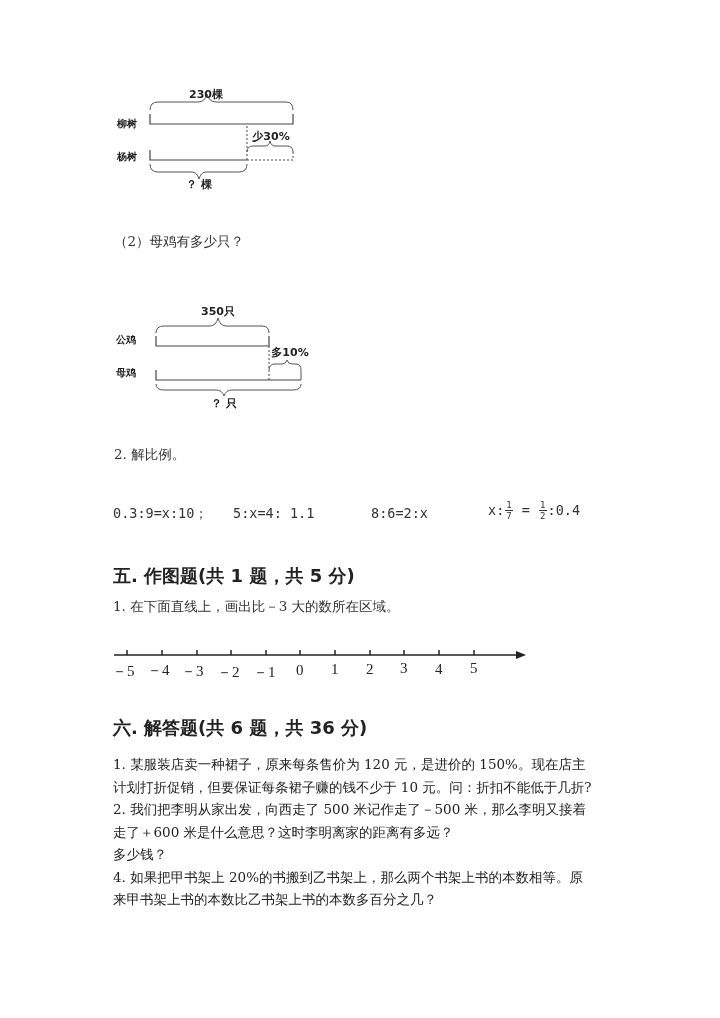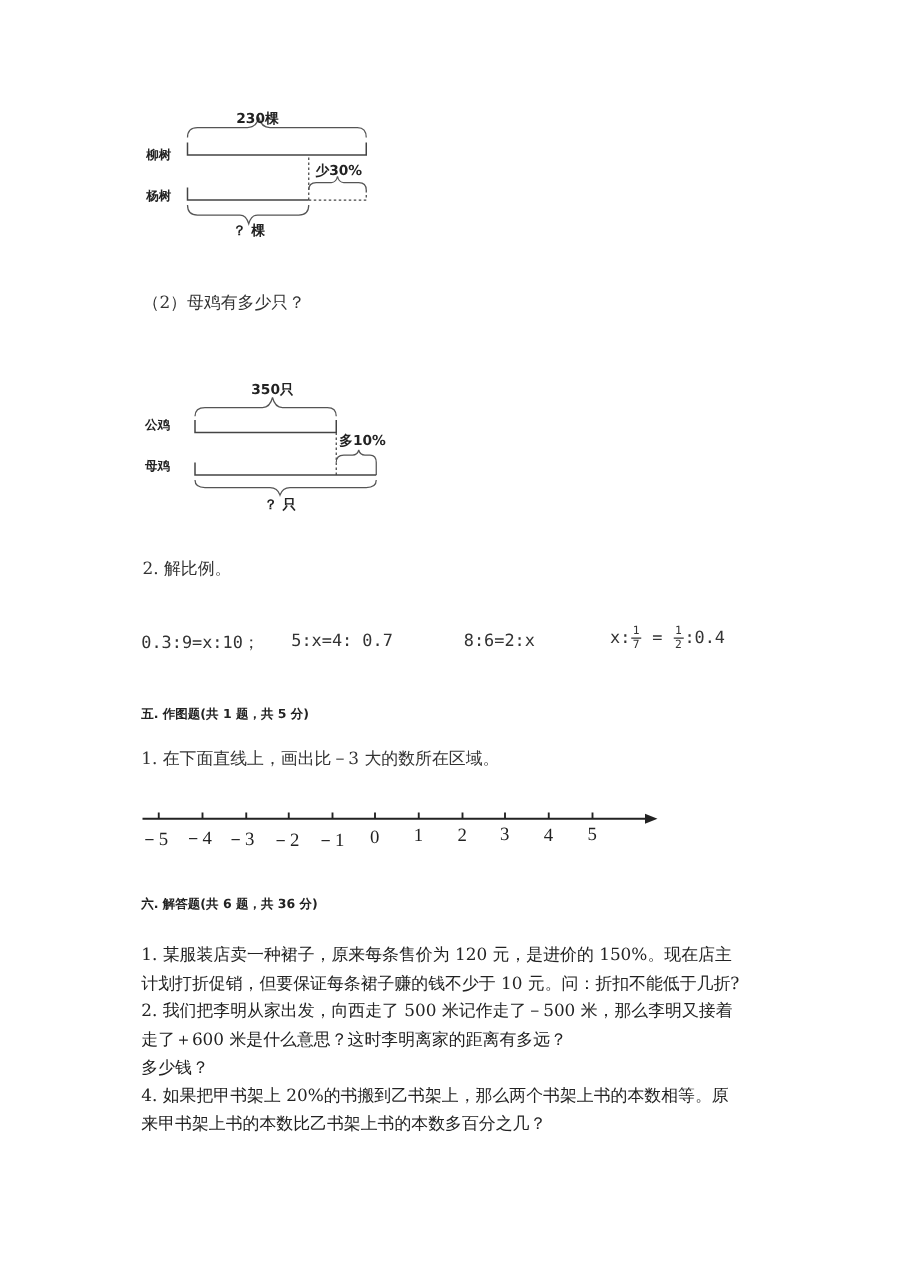--- a/index.html
+++ b/index.html
@@ -3,21 +3,21 @@
   <meta charset="utf-8">
   <style>
     html, body { margin: 0; padding: 0; background: #ffffff; }
     body { width: 720px; height: 1018px; position: relative; overflow: hidden;
            font-family: "DejaVu Serif", "Liberation Serif", serif; color: #222; }
     .abs { position: absolute; }
     .diagram { position: absolute; }
     .diagram svg text { font-family: "DejaVu Sans", "Liberation Sans", sans-serif; font-weight: bold; fill: #222; }
     .q-text { font-size: 13.5px; color: #333; white-space: nowrap; }
     .eq { font-family: "DejaVu Sans Mono", "Liberation Mono", monospace; font-size: 13.5px; color: #333; white-space: nowrap; }
-    .section-title { font-family: "DejaVu Sans", "Liberation Sans", sans-serif; font-weight: bold; font-size: 10px; color: #222; white-space: nowrap; }
+    .section-title { font-family: "DejaVu Sans", "Liberation Sans", sans-serif; font-weight: bold; font-size: 18px; color: #222; white-space: nowrap; }
     .para { font-size: 13.5px; line-height: 22.5px; color: #222; width: 540px; }
     .frac { display: inline-block; vertical-align: middle; text-align: center; font-size: 9px; line-height: 10px; margin: 0 1px; }
     .frac span { display: block; }
     .frac .num { border-bottom: 1px solid #333; padding: 0 1px; }
     .numline-label { font-family: "Liberation Serif", "DejaVu Serif", serif; font-size: 15px; color: #222; position: absolute; white-space: nowrap; }
   </style>
 </head>
 <body>
 
 <div class="diagram" style="left:110px; top:80px; width:200px; height:115px;">
@@ -58,21 +58,21 @@
     <text x="6" y="45" font-size="10">公鸡</text>
     <text x="6" y="78" font-size="10">母鸡</text>
     <text x="180" y="58" font-size="11" text-anchor="middle">多10%</text>
     <text x="114" y="109" font-size="11" text-anchor="middle">？ 只</text>
   </svg>
 </div>
 
 <div class="abs q-text" style="left:114px; top:446px;">2. 解比例。</div>
 
 <div class="abs eq" style="left:113px; top:505px;">0.3:9=x:10；</div>
-<div class="abs eq" style="left:233px; top:505px;">5:x=4: 0.7</div>
+<div class="abs eq" style="left:233px; top:505px;">5:x=4: 1.1</div>
 <div class="abs eq" style="left:371px; top:505px;">8:6=2:x</div>
 <div class="abs eq" style="left:488px; top:500px;">
   <span>x:</span><span class="frac"><span class="num">1</span><span>7</span></span><span style="white-space:pre;"> = </span><span class="frac"><span class="num">1</span><span>2</span></span><span>:0.4</span>
 </div>
 
 <div class="abs section-title" style="left:113px; top:564px;">五. 作图题(共 1 题，共 5 分)</div>
 <div class="abs q-text" style="left:113px; top:598px;">1. 在下面直线上，画出比－3 大的数所在区域。</div>
 
 <div class="abs" style="left:110px; top:645px; width:420px; height:40px;">
   <svg width="420" height="16" viewBox="0 0 420 16" style="position:absolute; left:0; top:0;">

